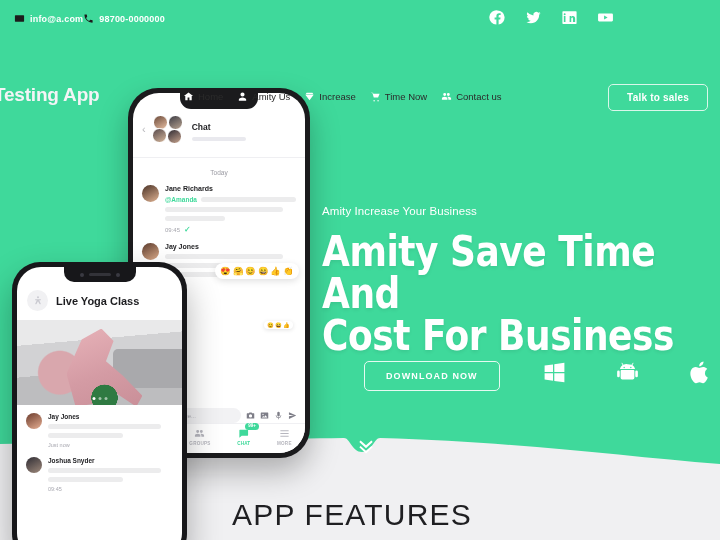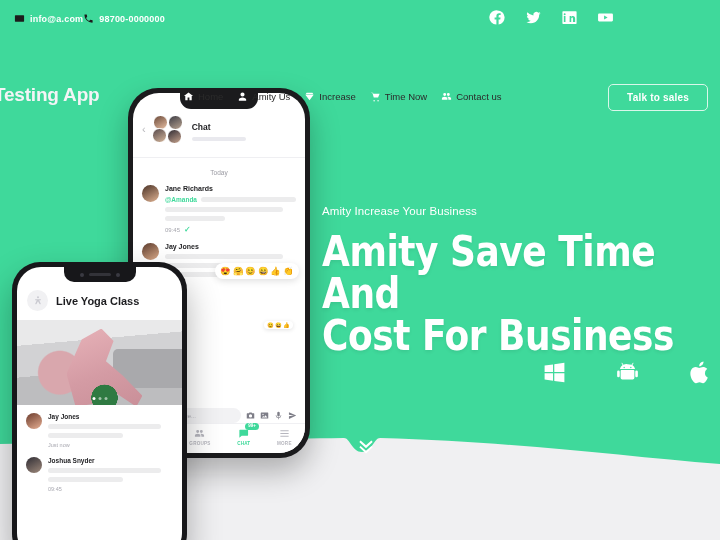--- a/index.html
+++ b/index.html
@@ -337,20 +337,23 @@
   </div>
 
   <div class="hero-copy">
     <div class="hero-sub">Amity Increase Your Business</div>
     <div class="hero-title">
       <div>Amity Save Time And</div>
       <div>Cost For Business</div>
     </div>
   </div>
 
+  <div class="hero-actions">
+    <button class="btn-download">DOWNLOAD NOW</button>
+  </div>
 
   <div class="platform-icons">
     <span class="p-ic">
       <svg viewBox="0 0 24 24">
           <path d="M2.5 5.3 10.6 4.2v7.3H2.5V5.3zm9.3-1.25L21.5 2.7v8.8h-9.7V4.05zM2.5 12.7h8.1V20L2.5 18.8v-6.1zm9.3 0h9.7v8.7l-9.7-1.35V12.7z"></path>
         </svg>
     </span>
     <span class="p-ic">
       <svg viewBox="0 0 24 24">
           <path d="M6.4 9.5h11.2c.55 0 1 .45 1 1V17a1.6 1.6 0 0 1-1.6 1.6H7a1.6 1.6 0 0 1-1.6-1.6v-6.5c0-.55.45-1 1-1zM3.3 10a1.25 1.25 0 0 1 1.25 1.25v4.1a1.25 1.25 0 1 1-2.5 0v-4.1A1.25 1.25 0 0 1 3.3 10zm17.4 0a1.25 1.25 0 0 1 1.25 1.25v4.1a1.25 1.25 0 1 1-2.5 0v-4.1A1.25 1.25 0 0 1 20.7 10zM7.3 4.9l-1-1.7a.4.4 0 0 1 .7-.4l1.05 1.8A7.6 7.6 0 0 1 12 4c1.4 0 2.77.2 3.95.6l1.05-1.8a.4.4 0 1 1 .7.4l-1 1.7A6.1 6.1 0 0 1 19.3 8.6H4.7A6.1 6.1 0 0 1 7.3 4.9zM8.8 6.5a.65.65 0 1 0 0 1.3.65.65 0 0 0 0-1.3zm6.4 0a.65.65 0 1 0 0 1.3.65.65 0 0 0 0-1.3z"></path>
@@ -535,15 +538,18 @@
             <div class="ylist-name">Joshua Snyder</div>
             <div class="skel w90"></div>
             <div class="skel w60"></div>
             <div class="ylist-time">09:45</div>
           </div>
         </div>
       </div>
     </div>
   </div>
 
+  <div class="features">
+    <h2>APP FEATURES</h2>
+  </div>
 
 
 </div>
 
 </body></html>

